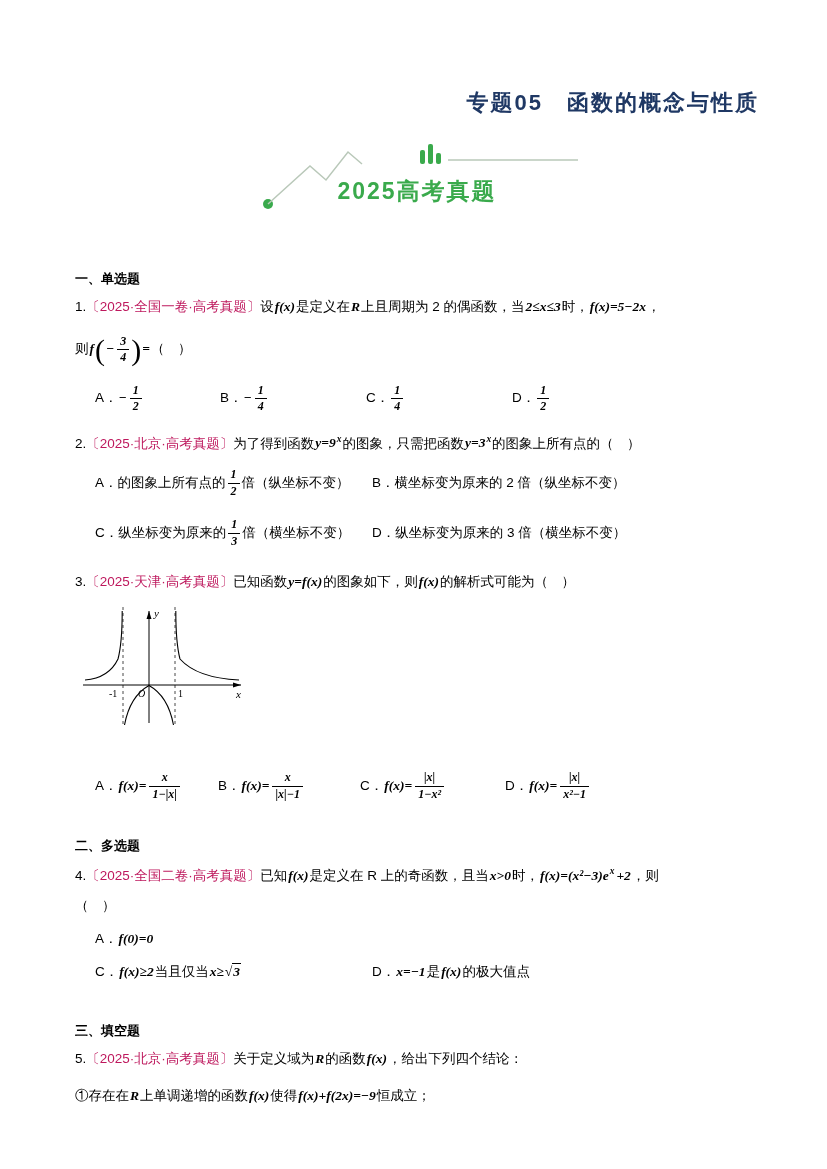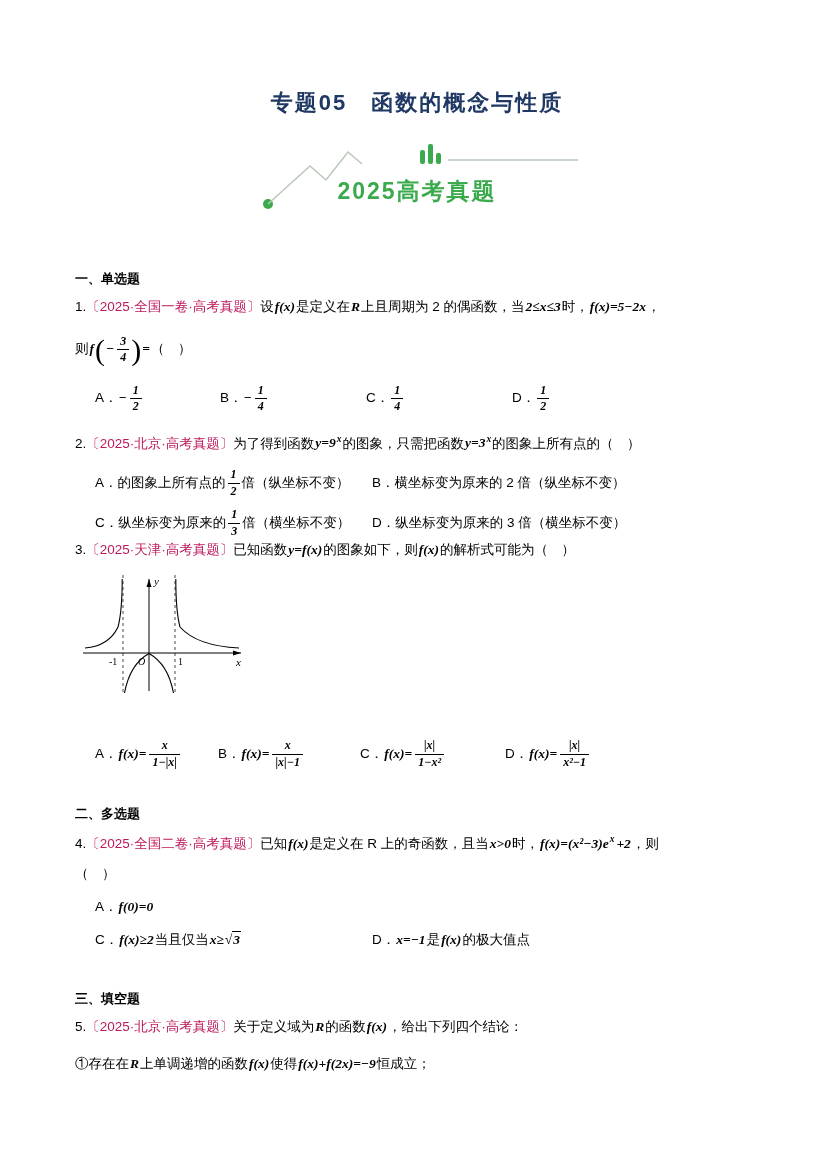--- a/index.html
+++ b/index.html
@@ -5,21 +5,21 @@
   * { margin: 0; padding: 0; box-sizing: border-box; }
   html, body { background: #ffffff; }
   body {
     width: 827px; height: 1169px;
     font-family: "Liberation Sans", sans-serif;
     color: #000; overflow: hidden;
   }
   .page { padding: 0 68px 0 75px; }
 
   .title {
-    margin-top: 88px; text-align: center;
+    margin-top: 88px; text-align: right;
     font-size: 22px; font-weight: bold; color: #1f3864;
     letter-spacing: 2px;
   }
 
   
   .badge { position: relative; margin-top: 22px; height: 104px; }
   .badge-art { position: absolute; left: 50%; top: 0; transform: translateX(-50%); }
   .badge-text {
     position: absolute; left: 50%; top: 36px; transform: translateX(-50%);
     font-size: 23px; font-weight: bold; color: #3aaa4c; letter-spacing: 2px;
@@ -136,35 +136,35 @@
         <span class="frac">
           <span class="num">1</span>
           <span class="den">2</span>
         </span>
         <span class="seg-t">倍（纵坐标不变）</span>
       </span>
     <span class="opt">
         <span class="seg-t">B．横坐标变为原来的 2 倍（纵坐标不变）</span>
       </span>
   </div>
-  <div class="line opt-row row-frac" style="margin-top:6px">
+  <div class="line opt-row row-frac" style="margin-top:16px">
     <span class="opt w-half">
         <span class="seg-t">C．纵坐标变为原来的</span>
         <span class="frac">
           <span class="num">1</span>
           <span class="den">3</span>
         </span>
         <span class="seg-t">倍（横坐标不变）</span>
       </span>
     <span class="opt">
         <span class="seg-t">D．纵坐标变为原来的 3 倍（横坐标不变）</span>
       </span>
   </div>
 
-  <p class="line" style="margin-top:0"><span class="seg-t">3.</span><span class="seg-cite">〔2025·天津·高考真题〕</span><span class="seg-t">已知函数</span><span class="seg-m">y=f(x)</span><span class="seg-t">的图象如下，则</span><span class="seg-m">f(x)</span><span class="seg-t">的解析式可能为（　）</span></p>
+  <p class="line" style="margin-top:22px"><span class="seg-t">3.</span><span class="seg-cite">〔2025·天津·高考真题〕</span><span class="seg-t">已知函数</span><span class="seg-m">y=f(x)</span><span class="seg-t">的图象如下，则</span><span class="seg-m">f(x)</span><span class="seg-t">的解析式可能为（　）</span></p>
 
   <div class="graph-wrap">
     <svg width="175" height="128" viewBox="0 0 175 128">
 
       <line x1="44" y1="4" x2="44" y2="122" stroke="#333" stroke-width="0.9" stroke-dasharray="3,3"></line>
       <line x1="96" y1="4" x2="96" y2="122" stroke="#333" stroke-width="0.9" stroke-dasharray="3,3"></line>
 
       <line x1="4" y1="82" x2="162" y2="82" stroke="#000" stroke-width="1"></line>
       <polygon points="162,82 154,79.5 154,84.5" fill="#000"></polygon>
       <line x1="70" y1="120" x2="70" y2="8" stroke="#000" stroke-width="1"></line>

